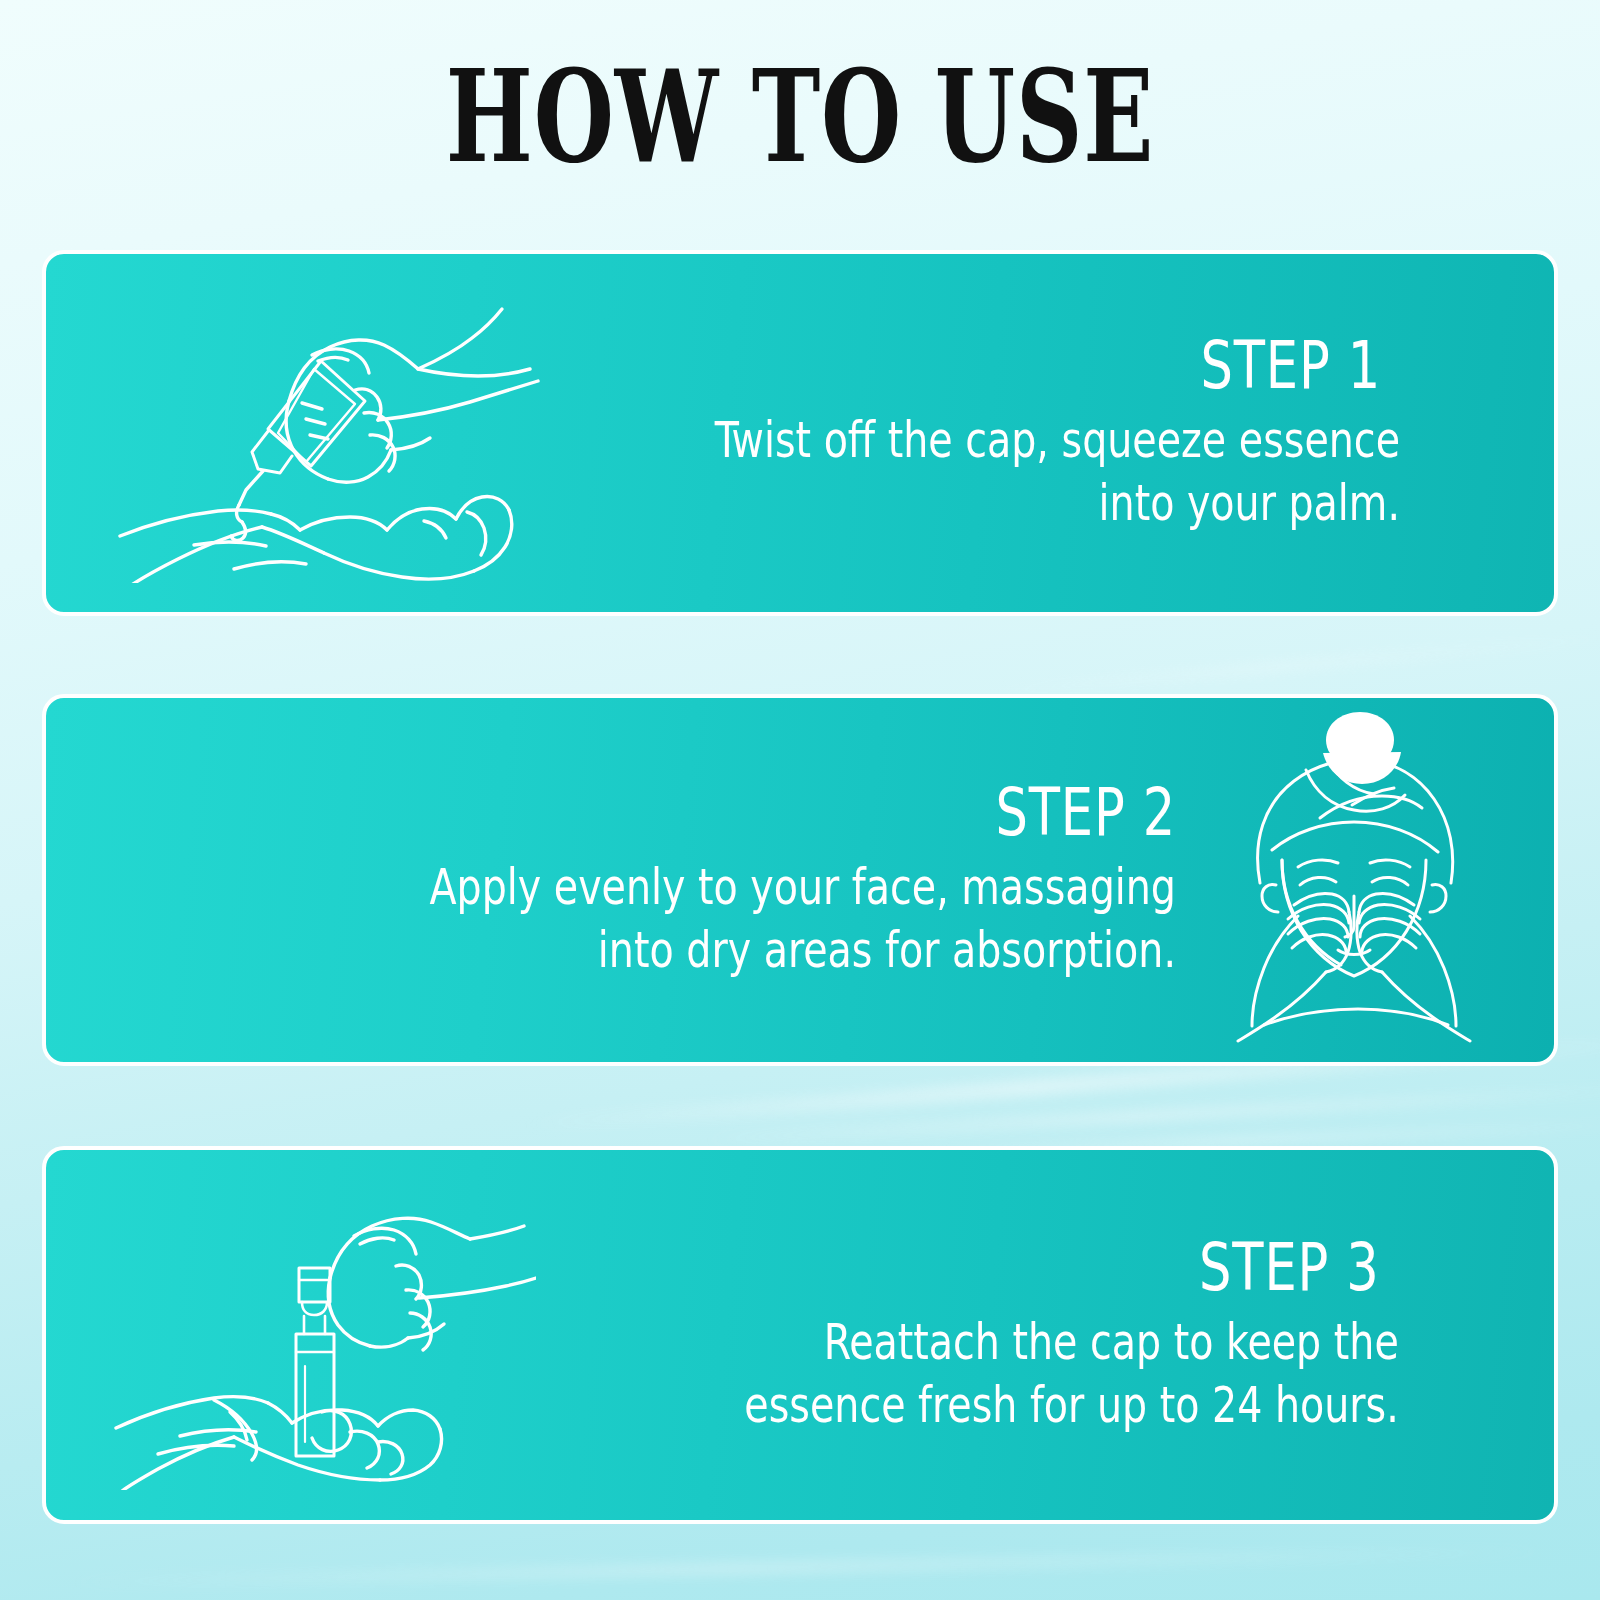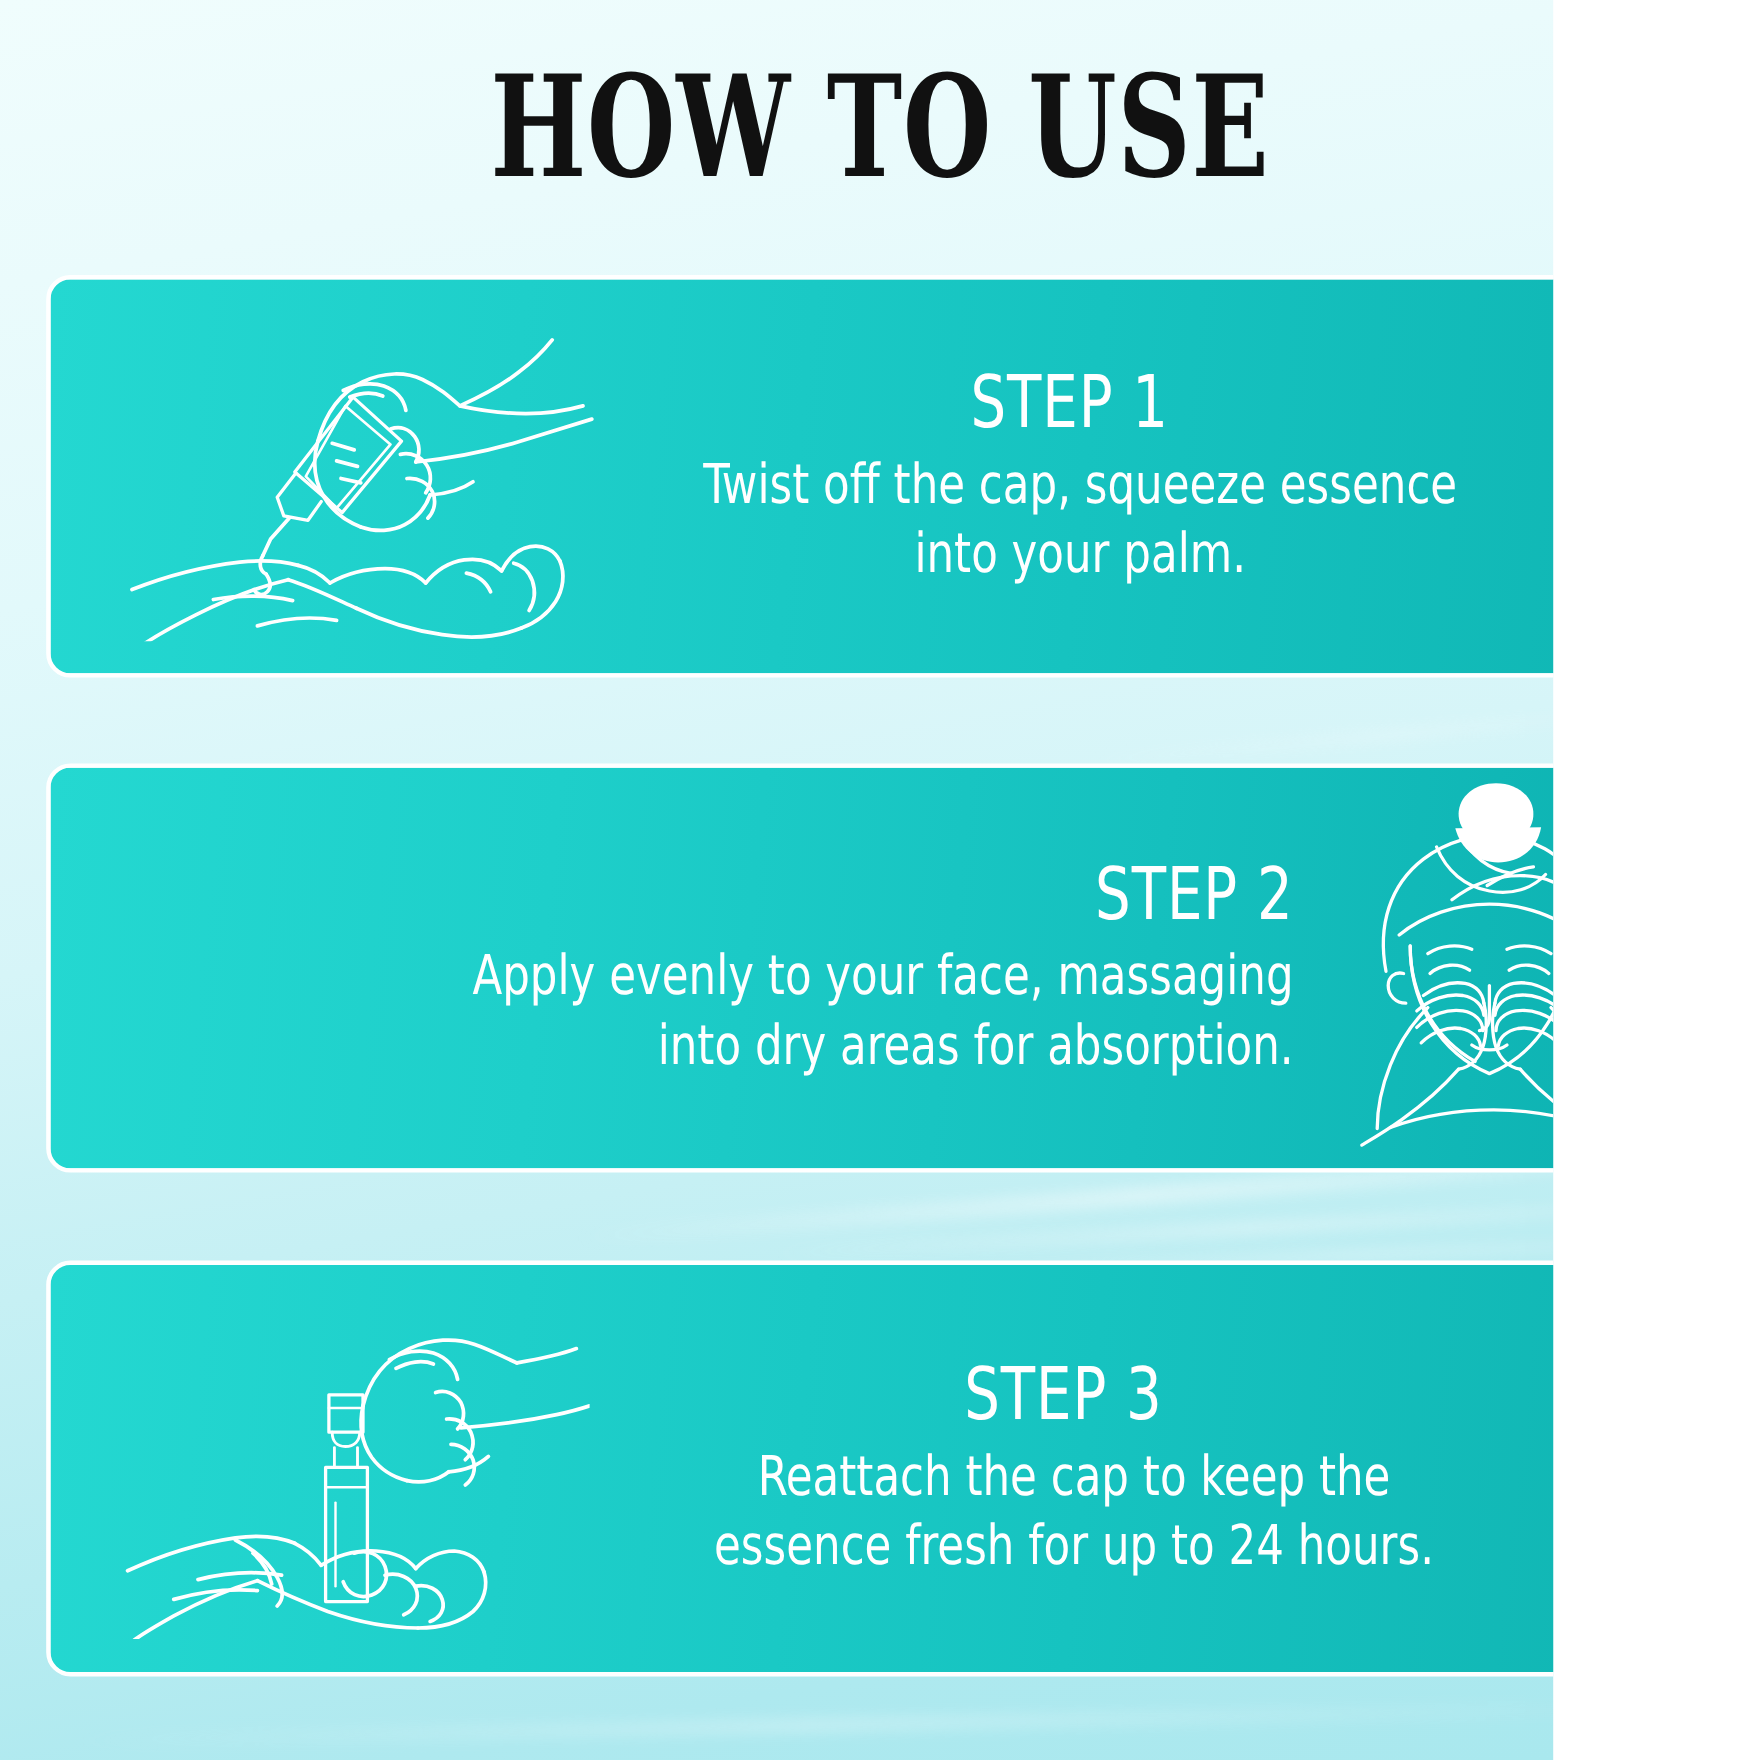--- a/index.html
+++ b/index.html
@@ -8,21 +8,21 @@
   }
   body {
     width: 1600px;
     height: 1600px;
     overflow: hidden;
     font-family: "Liberation Sans", sans-serif;
   }
 
   #page {
     position: relative;
-    width: 1412px;
+    width: 1600px;
     height: 1600px;
     background: linear-gradient(170deg,
         #f0fdfd 0%,
         #eafbfc 14%,
         #e2f9fb 30%,
         #d6f5f8 48%,
         #c6f0f4 64%,
         #b8ecf1 78%,
         #aee9ef 90%,
         #a9e8ee 100%);
@@ -101,21 +101,21 @@
     font-size: 50px;
     font-weight: 400;
     line-height: 1.26;
     margin-top: 8px;
     transform: scaleX(0.88);
     transform-origin: left center;
     white-space: pre-line;
   }
 
   
-  .card-1 .text-block, .card-3 .text-block { padding-left: 18px; padding-right: 40px; text-align: center; }
+  .card-1 .text-block, .card-3 .text-block { padding-left: 18px; padding-right: 40px; text-align: right; }
   .card-1 .illus  { margin-left: 60px; }
   .card-3 .illus  { margin-left: 60px; }
 
   
   .card-2 .text-block { padding-left: 60px; padding-right: 26px; text-align: right; }
   .card-2 .step-label { transform: scaleX(0.86); transform-origin: right center; }
   .card-2 .step-desc  { transform: scaleX(0.88); transform-origin: right center; }
   .card-2 .illus { margin-right: 52px; }
 
   .line-art { stroke: #ffffff; fill: none; stroke-linecap: round; stroke-linejoin: round; }

